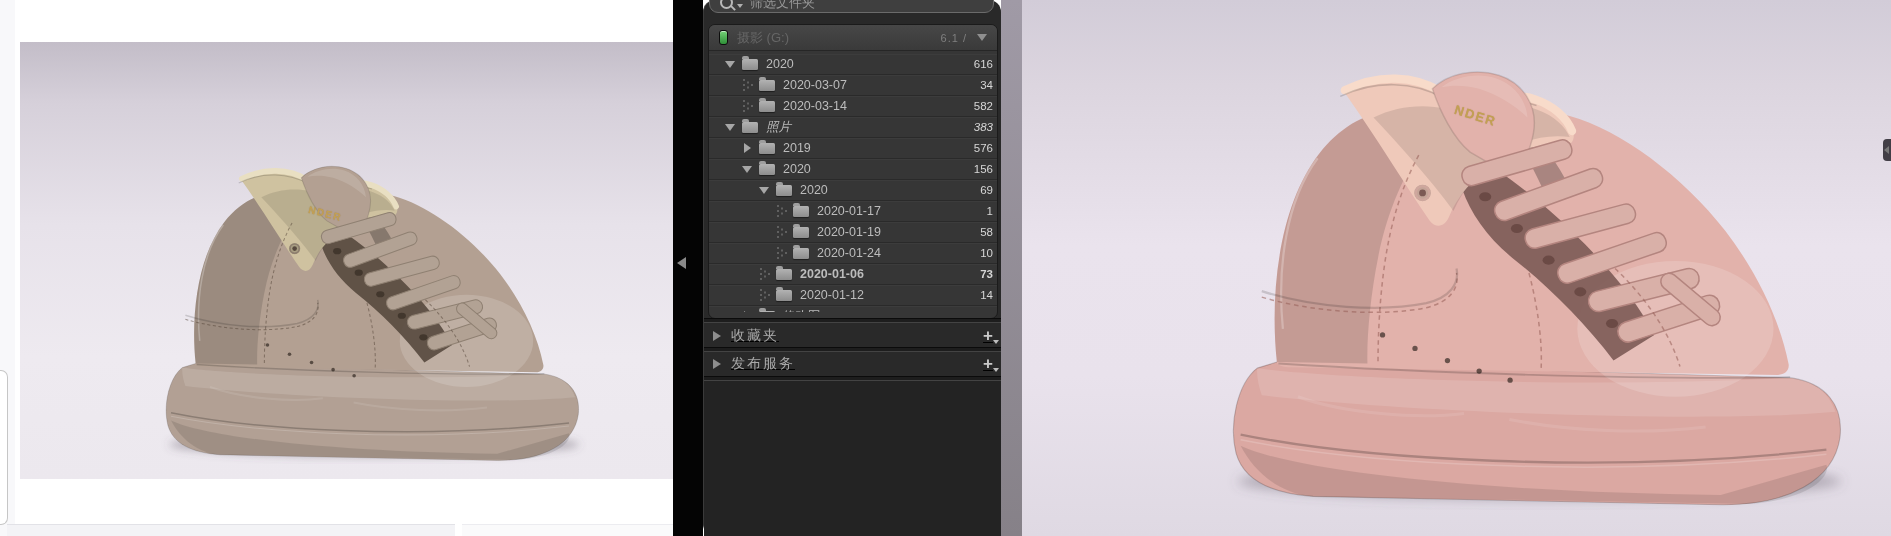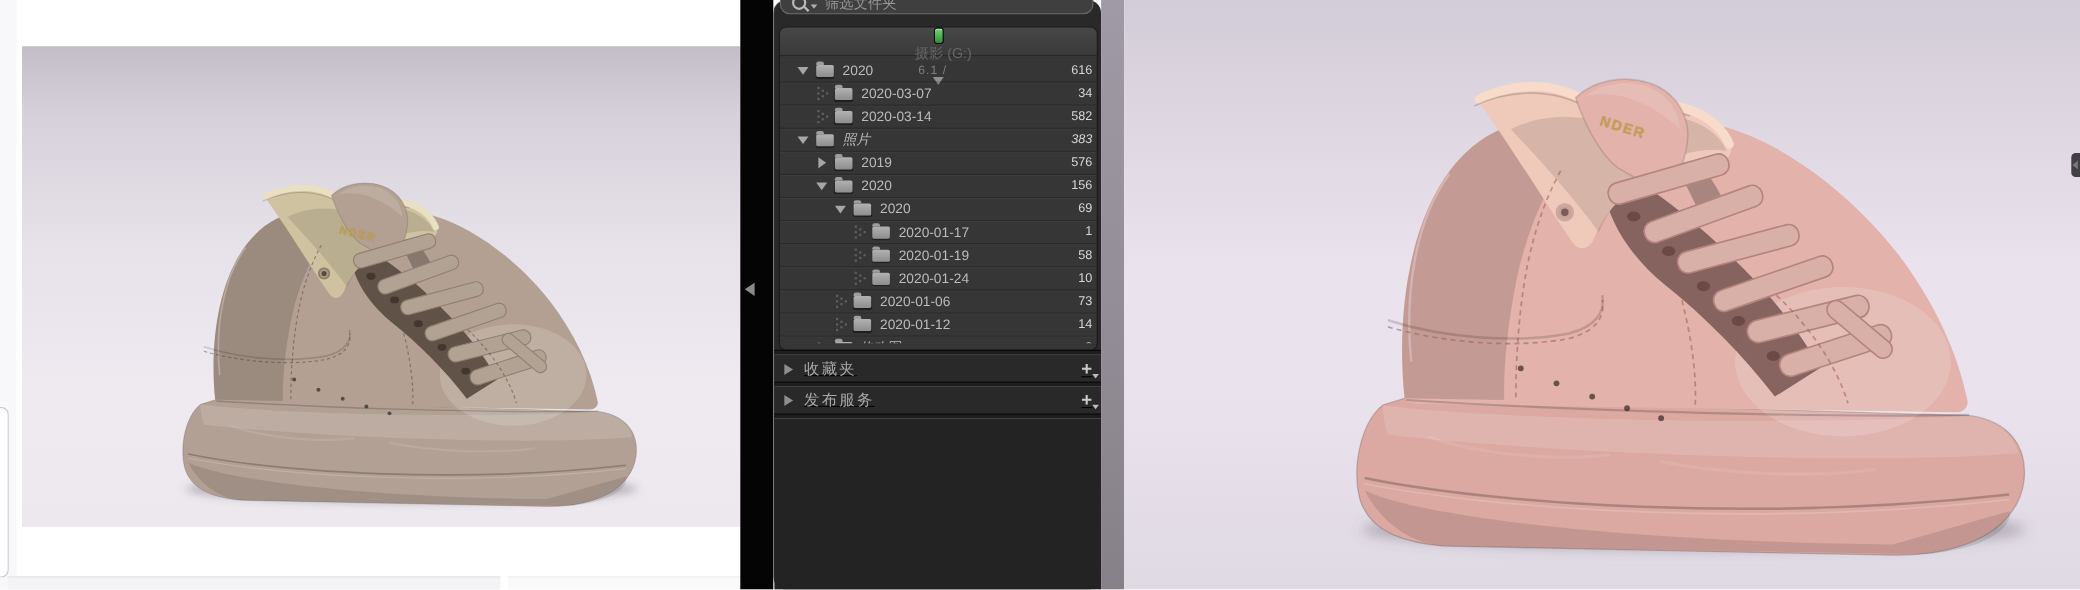--- a/index.html
+++ b/index.html
@@ -29,21 +29,21 @@
     border-radius:9px;display:flex;align-items:flex-end;padding:0 0 3px 10px;box-sizing:border-box;}
   .mag{width:9px;height:9px;border:2px solid #b9b9b9;border-radius:50%;position:relative;flex:none;}
   .mag::after{content:"";position:absolute;width:6px;height:2px;background:#b9b9b9;transform:rotate(45deg);right:-5px;bottom:-2px;}
   .caret-down{width:0;height:0;border-left:3.5px solid transparent;border-right:3.5px solid transparent;
     border-top:4px solid #b0b0b0;margin:0 0 1px 4px;}
   #search-text{color:#989898;font-size:13px;margin-left:7px;line-height:13px;}
 
   #vol-box{left:4px;width:290px;top:24px;height:295px;background:#363636;border:1px solid #1b1b1b;
     border-radius:7px;box-sizing:border-box;box-shadow:inset 0 1px 0 rgba(255,255,255,.06);}
   #vol-header{left:0;right:0;top:0;height:26px;background:linear-gradient(#474747,#3a3a3a);
-    border-radius:6px 6px 0 0;border-bottom:1px solid #262626;display:flex;align-items:center;padding:0 10px;box-sizing:border-box;flex-direction:column;}
+    border-radius:6px 6px 0 0;border-bottom:1px solid #262626;display:flex;align-items:center;padding:0 10px;box-sizing:border-box;}
   #vol-led{width:7px;height:13px;border-radius:3px;background:linear-gradient(#74d377,#2f9038);
     border:1px solid #0d0d0d;box-shadow:inset 0 1px 0 rgba(255,255,255,.55);flex:none;}
   #vol-name{color:#666666;font-size:13px;margin-left:9px;flex:1;}
   #vol-usage{color:#7f7f7f;font-size:11px;margin-right:10px;letter-spacing:1px;}
   #vol-caret{width:0;height:0;border-left:5px solid transparent;border-right:5px solid transparent;
     border-top:7px solid #8f8f8f;}
 
   #folder-tree{left:0;right:0;top:26px;bottom:6px;padding-top:3px;overflow:hidden;}
   .frow{display:flex;align-items:center;height:20px;border-bottom:1px solid rgba(0,0,0,.22);
     box-shadow:inset 0 1px 0 rgba(255,255,255,.03);}
@@ -264,21 +264,21 @@
             <span class="fcount">58</span>
           </div>
           <div class="frow" style="padding-left: 66px;">
             <span class="expander">
               <i class="tri-leaf"></i>
             </span>
             <span class="ficon"></span>
             <span class="flabel">2020-01-24</span>
             <span class="fcount">10</span>
           </div>
-          <div class="frow" style="padding-left: 49px;">
+          <div class="frow" style="padding-left: 49px; font-weight: bold;">
             <span class="expander">
               <i class="tri-leaf"></i>
             </span>
             <span class="ficon"></span>
             <span class="flabel">2020-01-06</span>
             <span class="fcount">73</span>
           </div>
           <div class="frow" style="padding-left: 49px;">
             <span class="expander">
               <i class="tri-leaf"></i>

